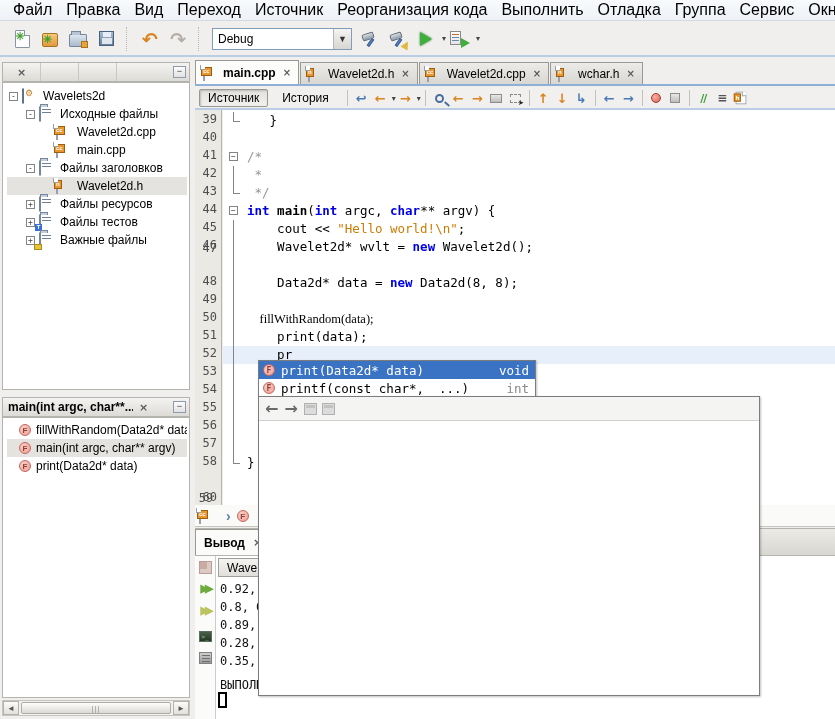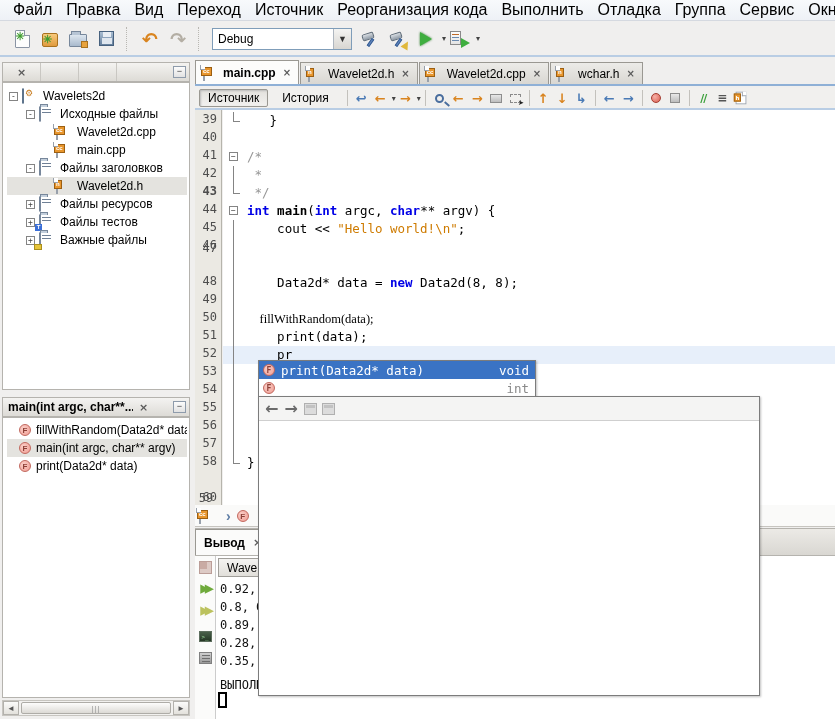--- a/index.html
+++ b/index.html
@@ -395,21 +395,21 @@
           <span class="h-badge">h</span>
         </span>
     </span>
   </div>
 
   <div class="gutter" id="gutter">
       <div class="gnum" style="top: 2px;">39</div>
       <div class="gnum" style="top: 20px;">40</div>
       <div class="gnum" style="top: 38px;">41</div>
       <div class="gnum" style="top: 56px;">42</div>
-      <div class="gnum" style="top: 74px; font-weight: bold;">43</div>
+      <div class="gnum" style="top: 74px;">43</div>
       <div class="gnum" style="top: 92px;">44</div>
       <div class="gnum" style="top: 110px;">45</div>
       <div class="gnum" style="top: 128px;">46</div>
       <div class="gnum" style="top: 131px;">47</div>
       <div class="gnum" style="top: 164px;">48</div>
       <div class="gnum" style="top: 182px;">49</div>
       <div class="gnum" style="top: 200px;">50</div>
       <div class="gnum" style="top: 218px;">51</div>
       <div class="gnum" style="top: 236px;">52</div>
       <div class="gnum" style="top: 254px;">53</div>
@@ -442,20 +442,21 @@
         <span class="fm-box">−</span>
       </div>
       <div class="codeline" style="top: 92px;"><span class="kw">int</span><span class="pl"> </span><span class="fn">main</span><span class="pl">(</span><span class="kw">int</span><span class="pl"> argc, </span><span class="kw">char</span><span class="pl">** argv) {</span></div>
       <div class="foldmark" style="top: 110px;">
         <span class="fm-line"></span>
       </div>
       <div class="codeline" style="top: 110px;"><span class="pl">    cout &lt;&lt; </span><span class="str">"Hello world!\n"</span><span class="pl">;</span></div>
       <div class="foldmark" style="top: 128px;">
         <span class="fm-line"></span>
       </div>
+      <div class="codeline" style="top: 128px;"><span class="pl">    Wavelet2d* wvlt = </span><span class="kw">new</span><span class="pl"> Wavelet2d();</span></div>
       <div class="foldmark" style="top: 146px;">
         <span class="fm-line"></span>
       </div>
       <div class="foldmark" style="top: 164px;">
         <span class="fm-line"></span>
       </div>
       <div class="codeline" style="top: 164px;"><span class="pl">    Data2d* data = </span><span class="kw">new</span><span class="pl"> Data2d(8, 8);</span></div>
       <div class="foldmark" style="top: 182px;">
         <span class="fm-line"></span>
       </div>
@@ -540,20 +541,21 @@
   </div>
 
   <div class="popup" style="left:258px;top:360px;width:278px;" id="ccpopup">
       <div class="cc-row sel">
         <span class="fn-icon" style="margin-right: 0px;">F</span>
         <span class="sig">print(Data2d* data)</span>
         <span class="ret">void</span>
       </div>
       <div class="cc-row">
         <span class="fn-icon" style="margin-right: 0px;">F</span>
+        <span class="sig">printf(const char*,  ...)</span>
         <span class="ret">int</span>
       </div>
     </div>
 
   <div class="popup" style="left:258px;top:396px;width:502px;height:300px;">
     <div class="doc-toolbar">
       <span class="doc-arrow">←</span>
       <span class="doc-arrow">→</span>
       <span class="doc-win"></span>
       <span class="doc-win"></span>

